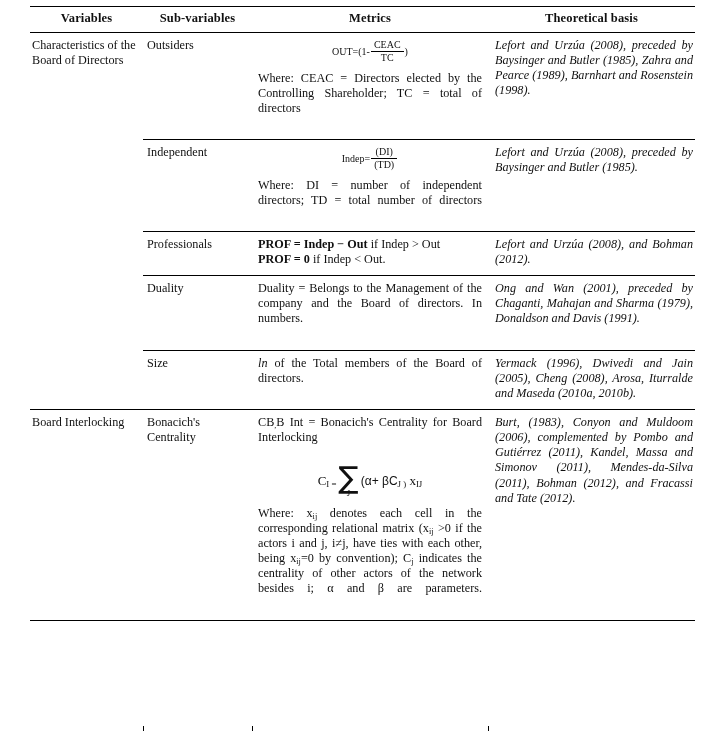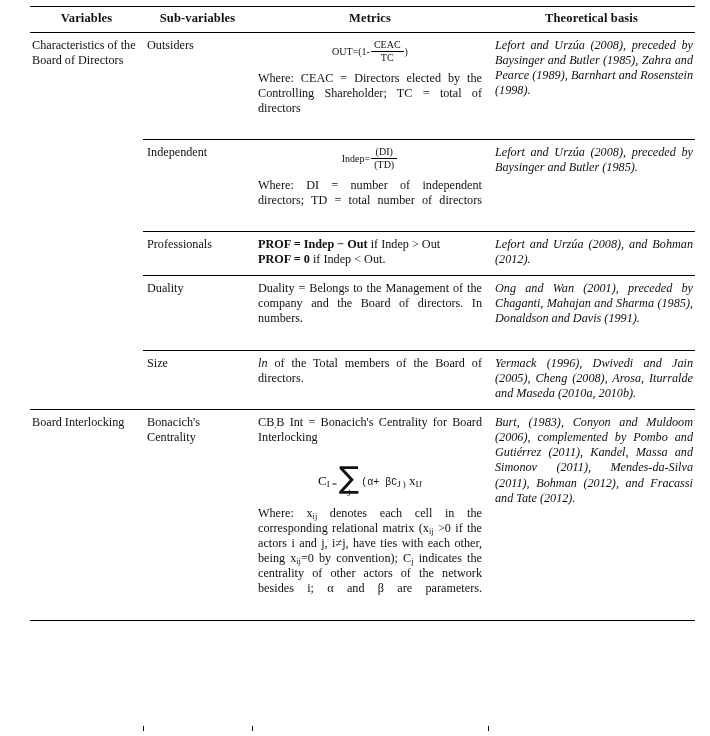--- a/index.html
+++ b/index.html
@@ -159,21 +159,21 @@
     line-height: 0.78;
     font-family: "DejaVu Sans", sans-serif;
     font-weight: 400;
   }
   .sigma-sub {
     display: block;
     font-size: 9px;
     line-height: 1;
     margin-top: -1px;
   }
-  .greek { font-family: Liberation Mono, monospace; font-size: 10px; }
+  .greek { font-family: Liberation Sans, sans-serif; font-size: 12px; }
 
   .pline { margin: 0 0 1px 0; }
 </style>
 </head>
 <body>
 
 <div class="page">
 
   <table class="vartable">
     <colgroup>
@@ -222,21 +222,21 @@
           <p class="pline"><span class="bold">PROF = 0</span><span> if Indep &lt; Out.</span></p>
         </td>
         <td class="col-the">Lefort and Urzúa (2008), and Bohman (2012).</td>
       </tr>
 
       <tr class="subrule">
         <td class="col-sub">Duality</td>
         <td class="col-met">
           <p class="just">Duality = Belongs to the Management of the company and the Board of directors. In numbers.</p>
         </td>
-        <td class="col-the">Ong and Wan (2001), preceded by Chaganti, Mahajan and Sharma (1985), Donaldson and Davis (1991).</td>
+        <td class="col-the">Ong and Wan (2001), preceded by Chaganti, Mahajan and Sharma (1979), Donaldson and Davis (1991).</td>
       </tr>
 
       <tr class="subrule">
         <td class="col-sub">Size</td>
         <td class="col-met">
           <p><span class="ital">ln</span><span> of the Total members of the Board of directors.</span></p>
         </td>
         <td class="col-the">Yermack (1996), Dwivedi and Jain (2005), Cheng (2008), Arosa, Iturralde and Maseda (2010a, 2010b).</td>
       </tr>
 

